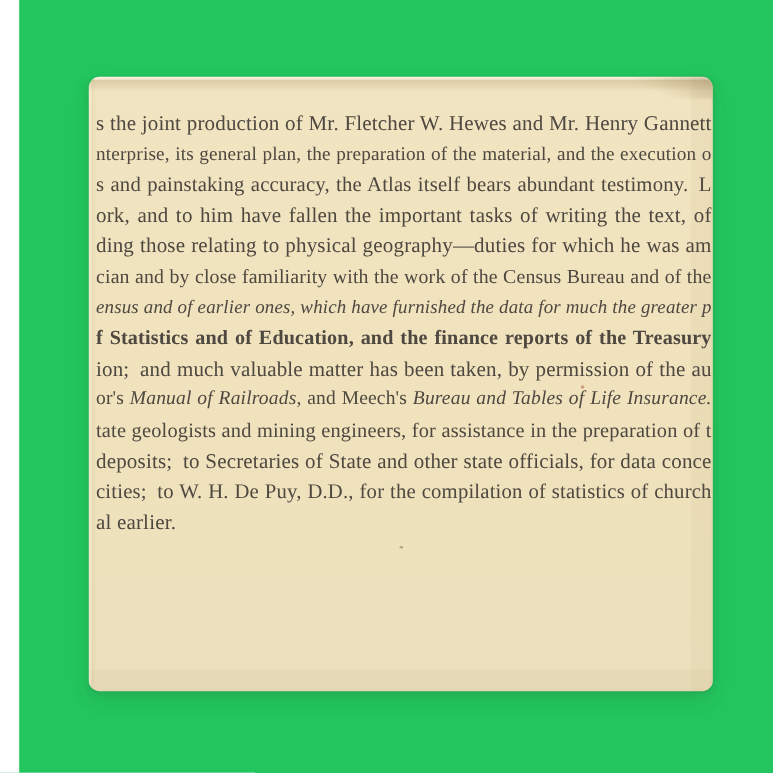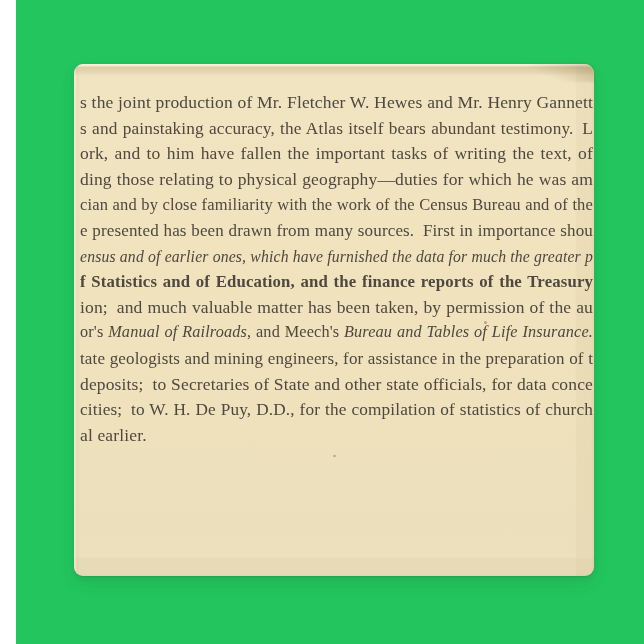--- a/index.html
+++ b/index.html
@@ -77,25 +77,25 @@
   .speck2{position:absolute;left:259px;top:391px;width:3px;height:2px;border-radius:50%;
           background:rgba(110,95,70,0.45);}
 </style>
 </head>
 <body>
 
 <div class="stage">
   <div class="magnet">
     <div class="page-text">
       <div class="line" style="font-size: 17.5px;">s the joint production of Mr. Fletcher W. Hewes and Mr. Henry Gannett</div>
+      <div class="line" style="font-size: 16px;">nterprise, its general plan, the preparation of the material, and the execution o</div>
       <div class="line" style="font-size: 17.25px;">s and painstaking accuracy, the Atlas itself bears abundant testimony. L</div>
       <div class="line" style="font-size: 17.5px;">ork, and to him have fallen the important tasks of writing the text, of</div>
       <div class="line" style="font-size: 17.5px;">ding those relating to physical geography—duties for which he was am</div>
       <div class="line" style="font-size: 16.5px;">cian and by close familiarity with the work of the Census Bureau and of the</div>
-      <div class="line" style="font-size: 17px;">e presented has been drawn from many sources. First in importance shou</div>
       <div class="line" style="font-size: 15.75px; font-style: italic;">ensus and of earlier ones, which have furnished the data for much the greater p</div>
       <div class="line" style="font-size: 16.75px; font-weight: bold;">f Statistics and of Education, and the finance reports of the Treasury Depa</div>
       <div class="line" style="font-size: 17.5px;">ion; and much valuable matter has been taken, by permission of the au</div>
       <div class="line" style="font-size: 16.25px;">
         <span>or's </span><span class="it">Manual of Railroads</span><span>, and Meech's </span><span class="it">Bureau and Tables of Life Insurance.</span>
       </div>
       <div class="line" style="font-size: 17px;">tate geologists and mining engineers, for assistance in the preparation of t</div>
       <div class="line" style="font-size: 17.5px;">deposits; to Secretaries of State and other state officials, for data conce</div>
       <div class="line" style="font-size: 17.25px;">cities; to W. H. De Puy, D.D., for the compilation of statistics of church</div>
       <div class="line short" style="font-size: 17.5px;">al earlier.</div>

